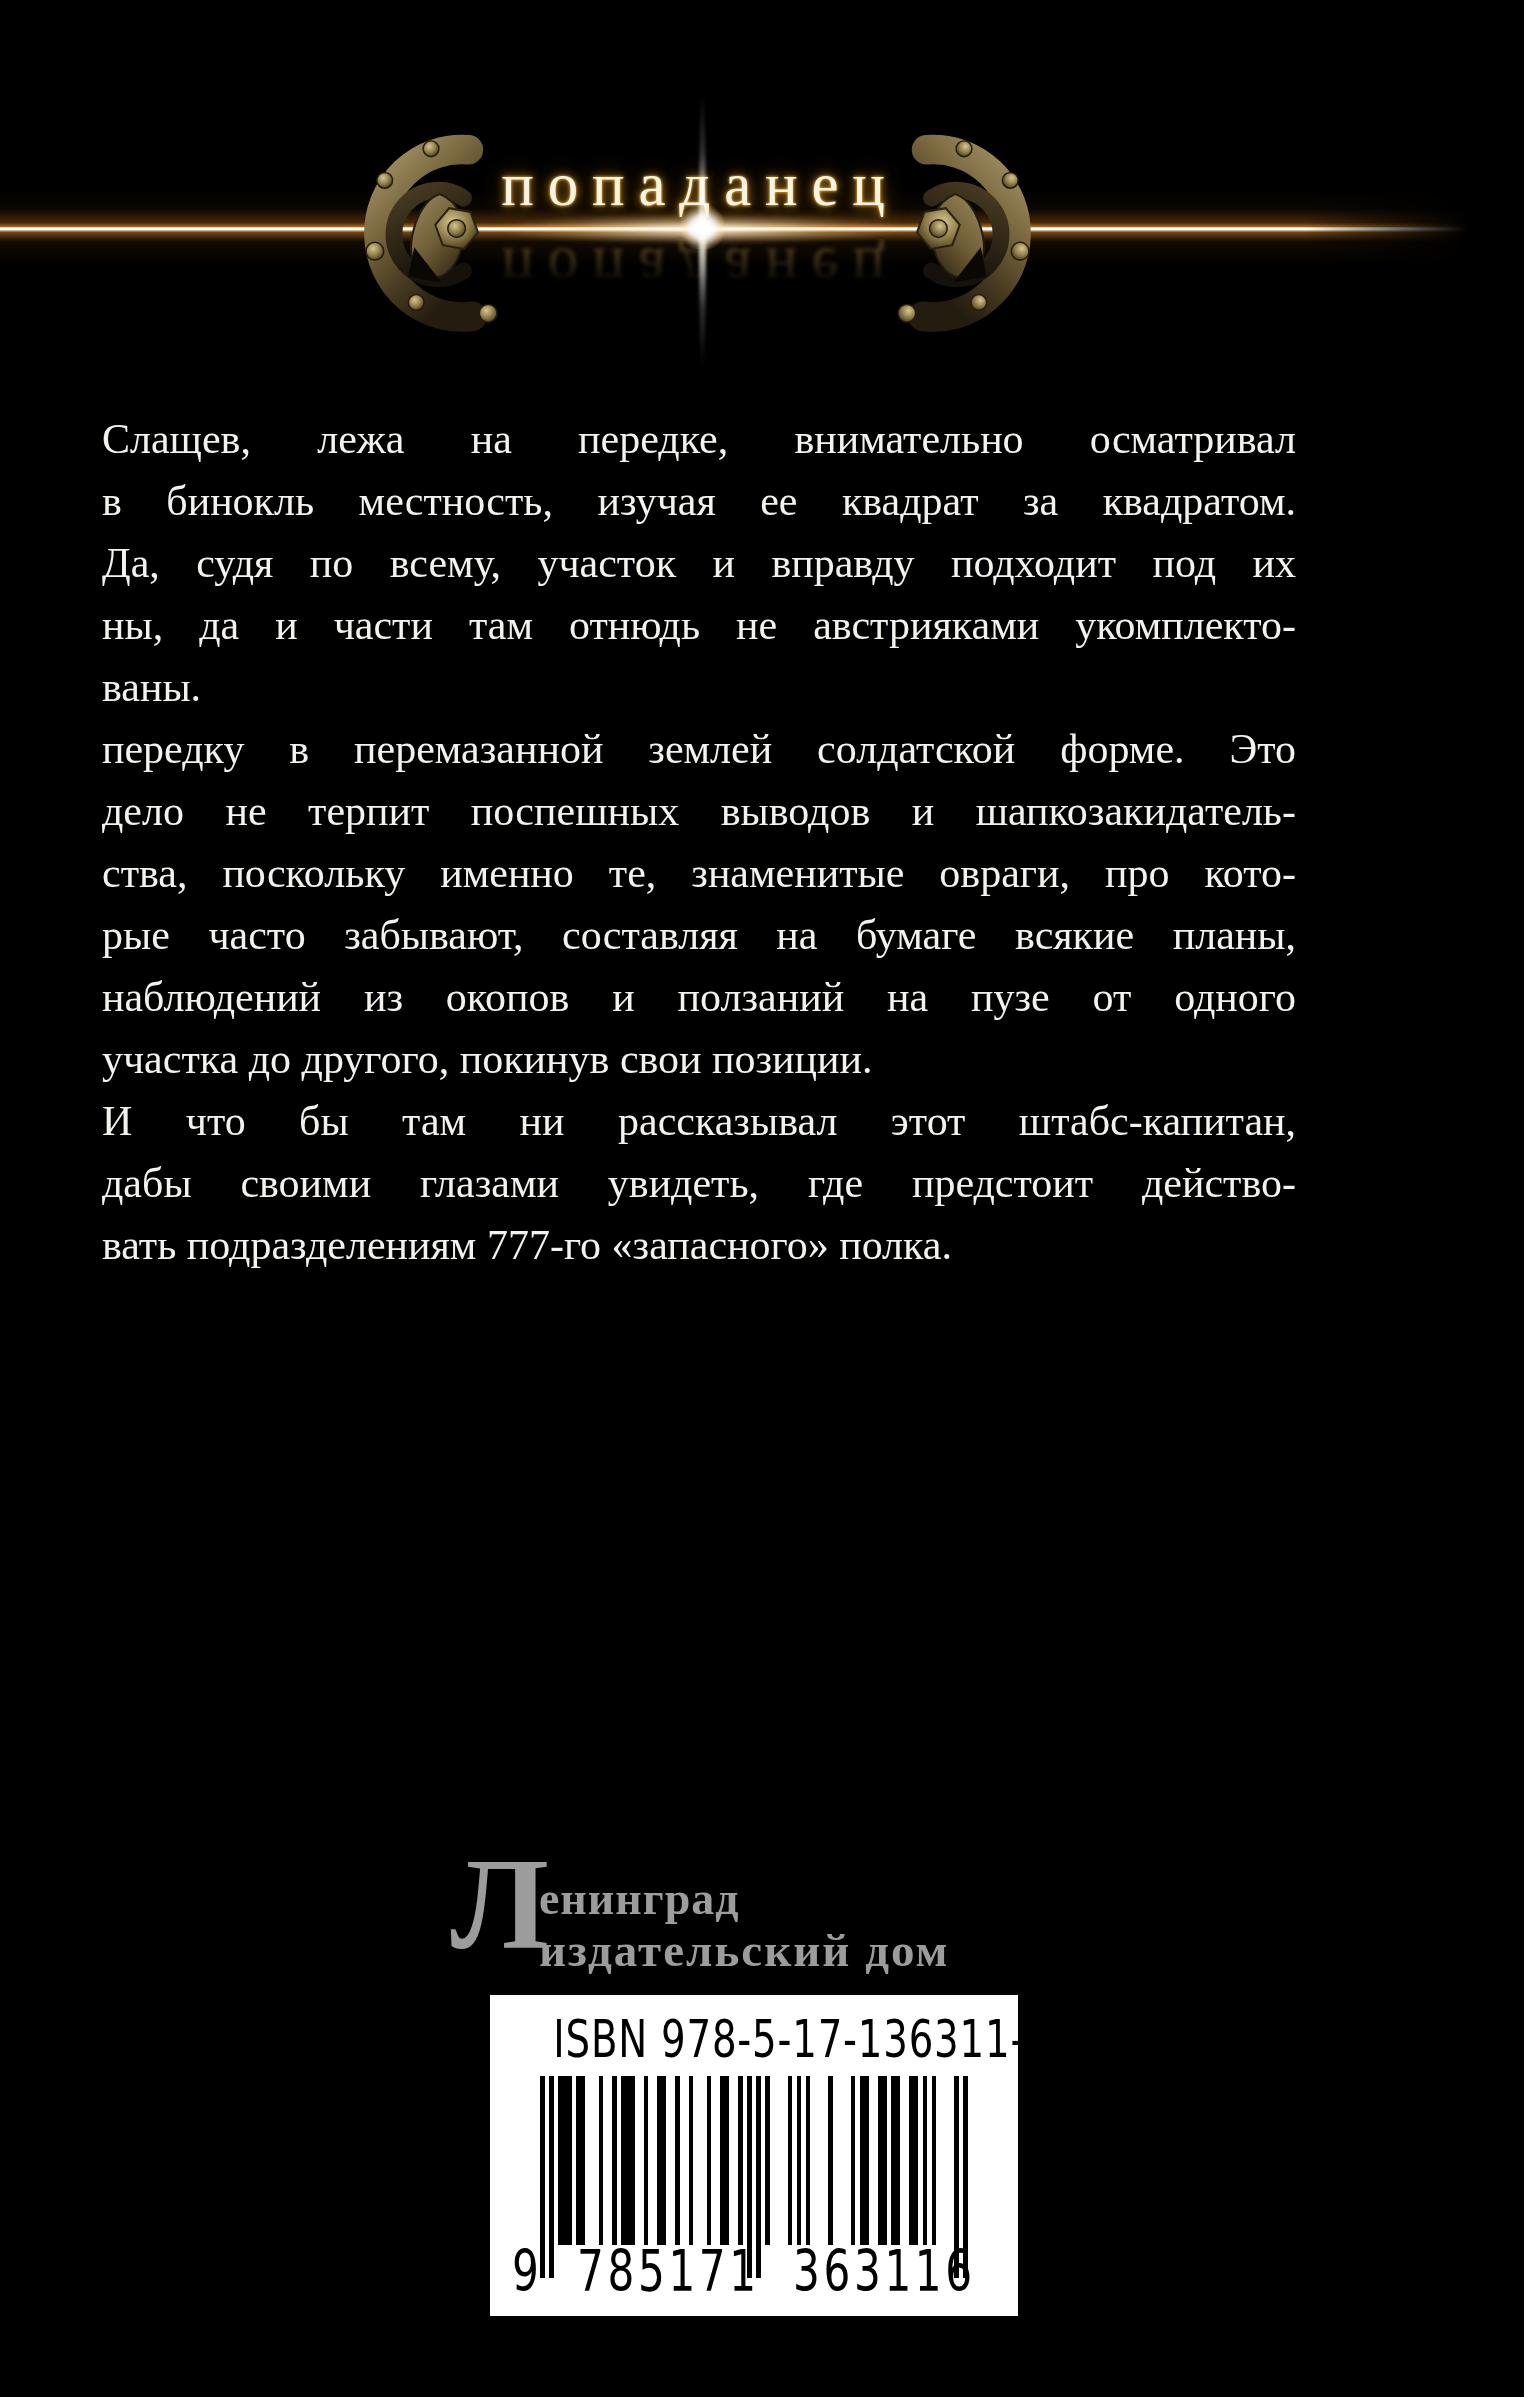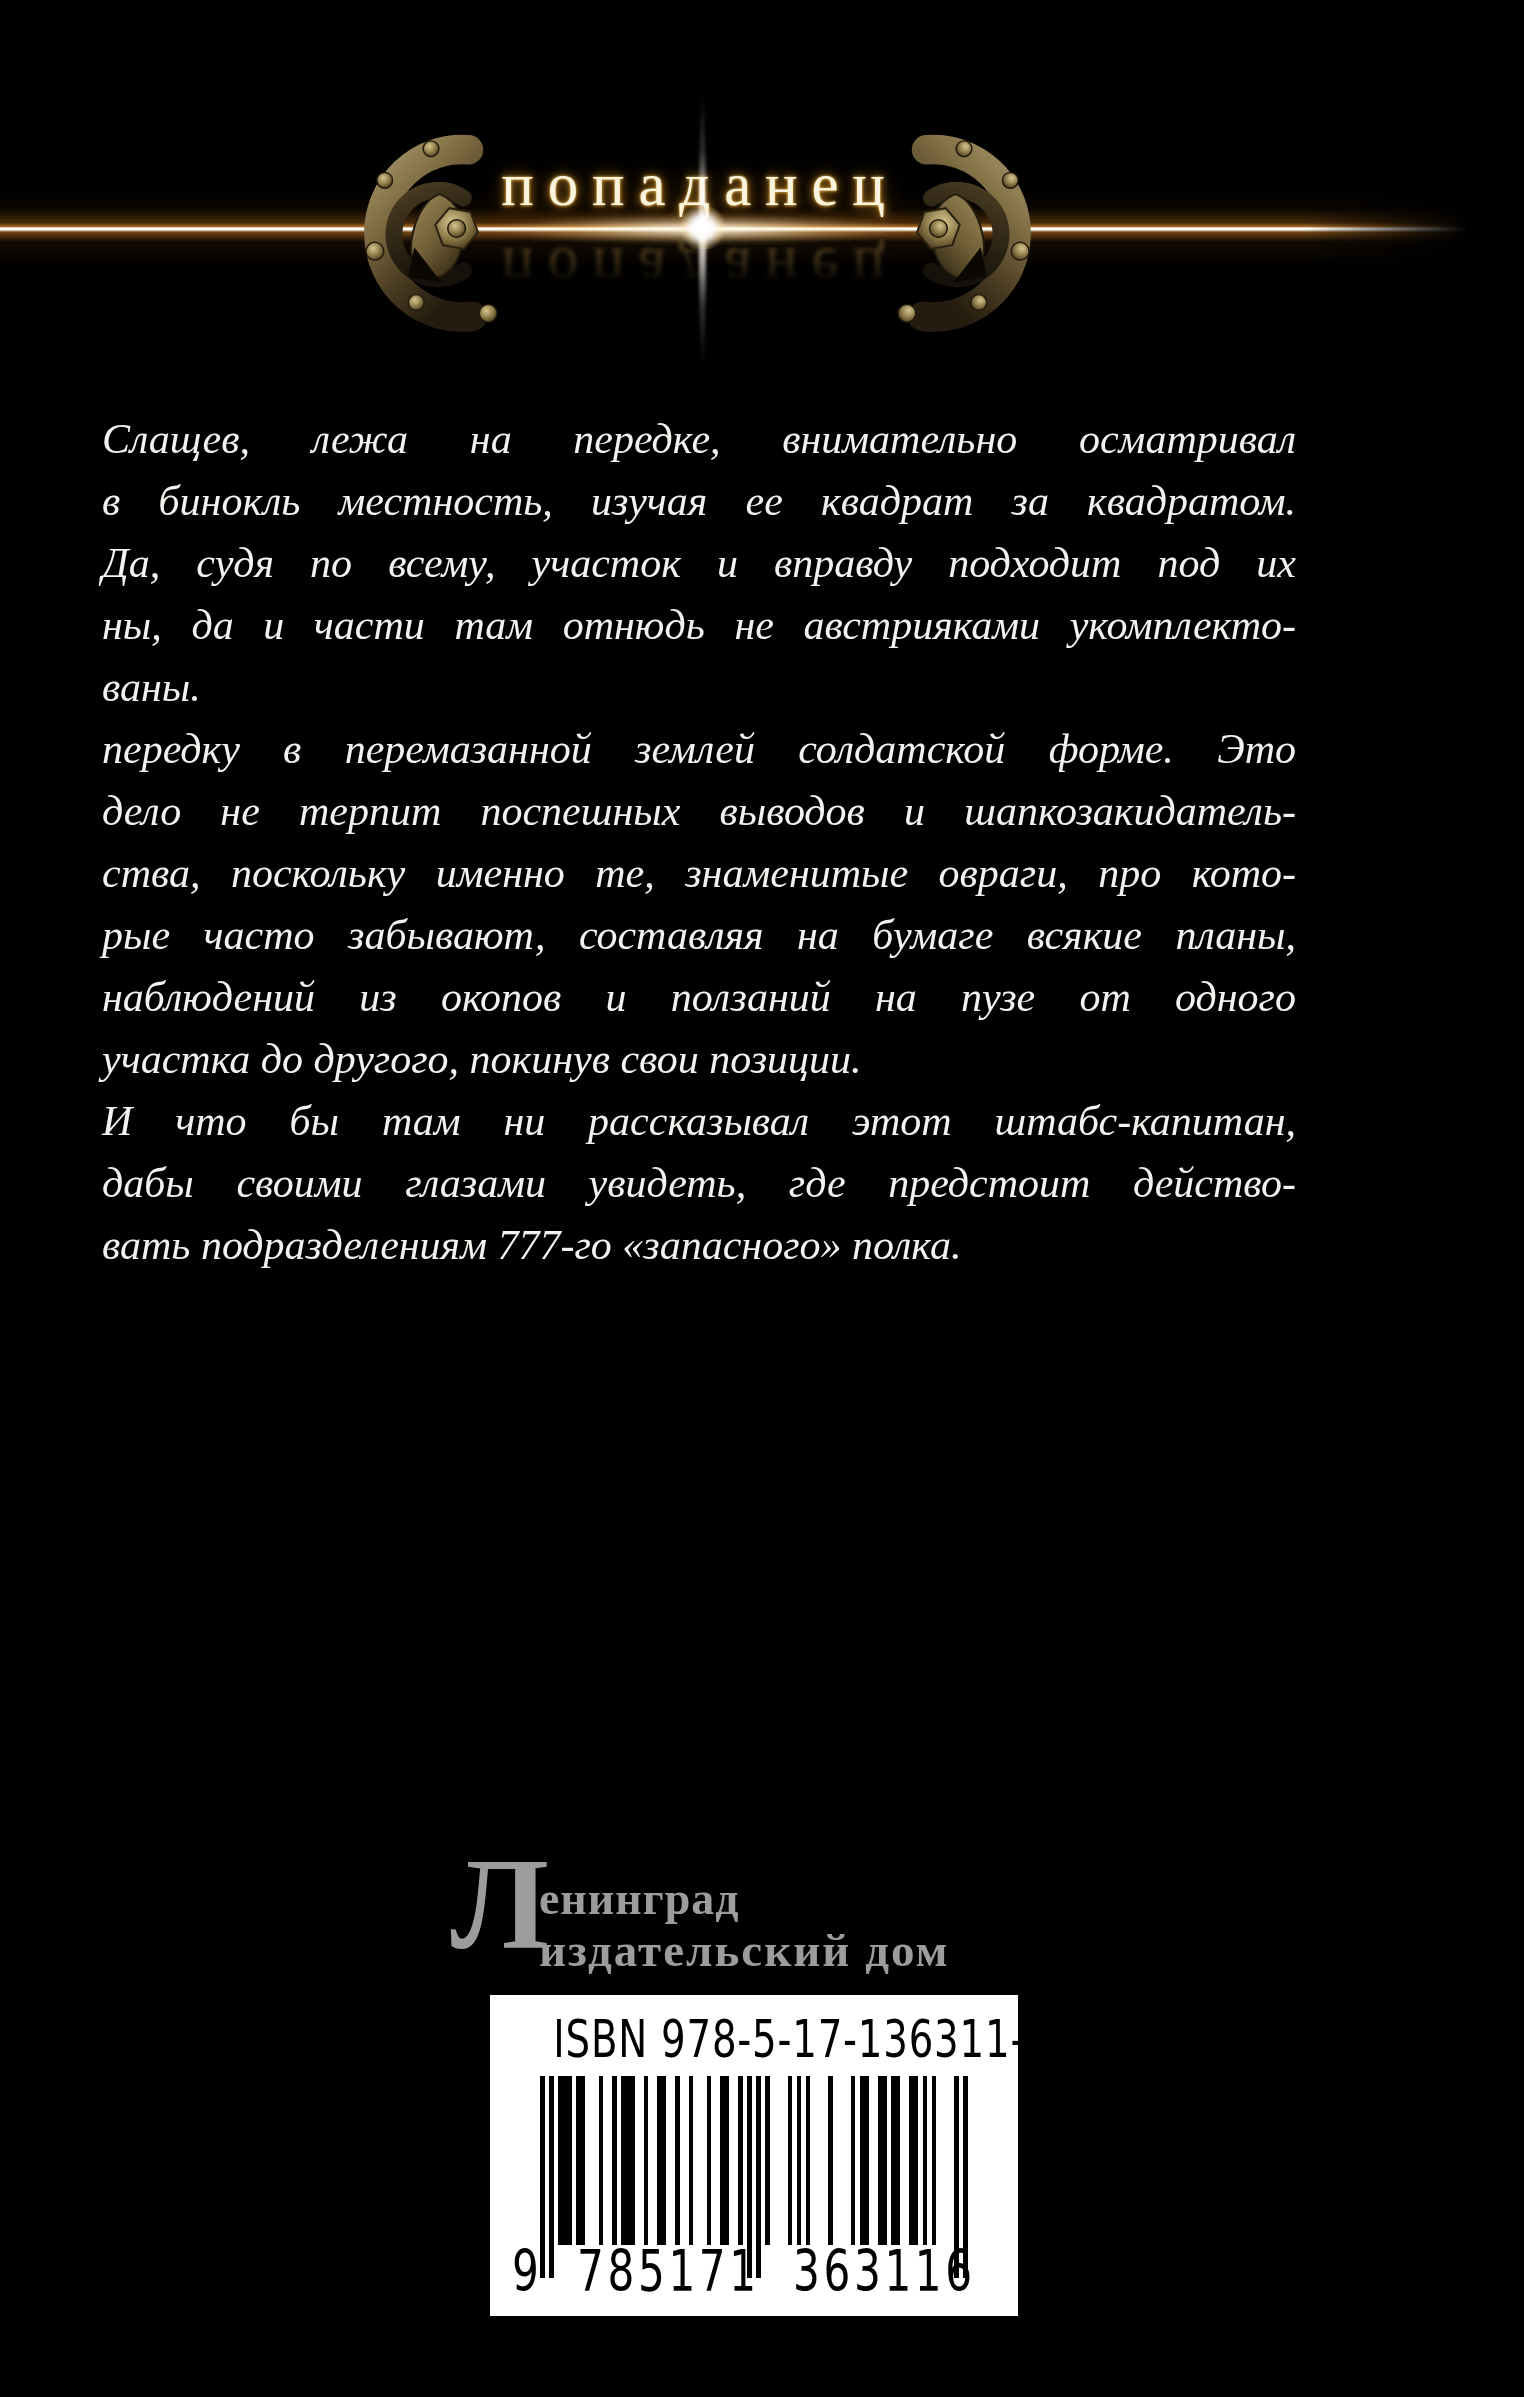--- a/index.html
+++ b/index.html
@@ -40,21 +40,21 @@
   .flare-h{left:495px;top:214px;width:414px;height:29.6px;
     background:radial-gradient(ellipse at center,rgba(255,251,238,.95) 0%,
       rgba(255,219,148,.3) 45%,rgba(255,219,148,0) 72%);
     filter:blur(2px);}
   .flare-core{left:681px;top:206px;width:43px;height:43px;
     background:radial-gradient(circle,#ffffff 0%,#ffffff 20%,rgba(255,255,255,.85) 38%,
       rgba(255,232,178,.35) 62%,rgba(255,232,178,0) 78%);}
 
   
   .blurb{position:absolute;left:102px;top:408px;width:1194px;z-index:1;
-    color:#f4f2ee;font-size:42px;line-height:62px;font-style:italic;}
+    color:#f4f2ee;font-size:42px;line-height:62px;}
   .blurb .line{text-align:justify;text-align-last:justify;}
   .blurb .line.last{text-align-last:left;}
 
   
   .pub{position:absolute;left:700px;top:1856px;transform:translateX(-50%);
     display:flex;align-items:flex-start;color:#9c9c9c;z-index:1;}
   .pub-l{font-weight:bold;font-size:132px;line-height:.72;display:block;}
   .pub-right{display:flex;flex-direction:column;margin-left:-9.9px;padding-top:19.7px;}
   .pub-name{font-weight:bold;font-size:46px;line-height:1;letter-spacing:1px;}
   .pub-tag{font-weight:bold;font-size:47px;line-height:1;letter-spacing:2px;margin-top:4.9px;}

